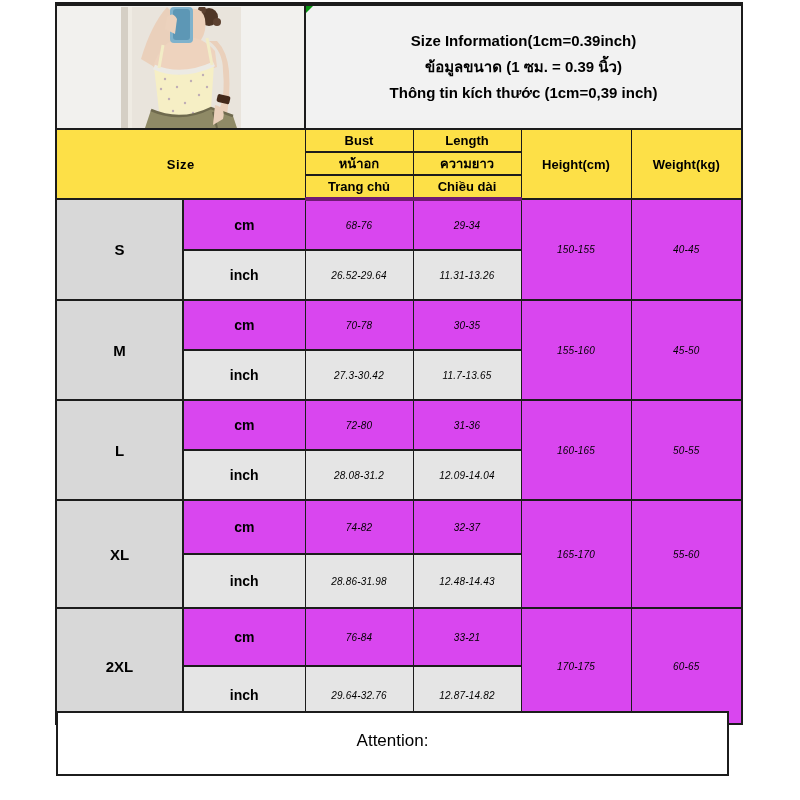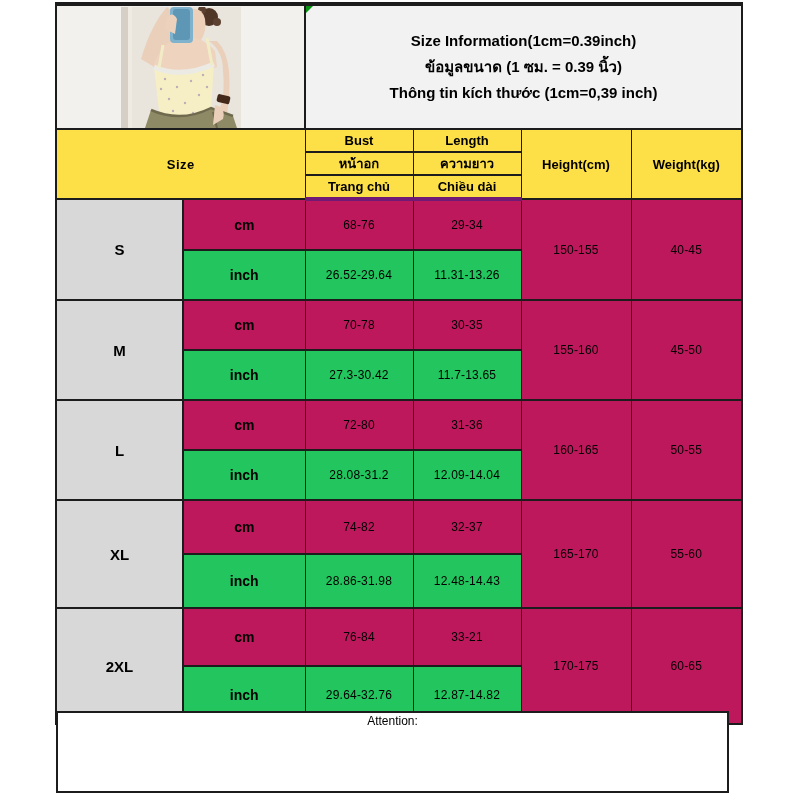--- a/index.html
+++ b/index.html
@@ -31,34 +31,34 @@
   }
 
   
   tr.hdr td { background:#fde047; font-weight:bold; font-size:13px; height:21px;
               border-top-width:2px; }
   td.size-hd { font-size:24px; font-weight:bold; letter-spacing:0.5px; }
   tr.hdr-last td { border-bottom:4px solid #701a75; }
 
   
   tr.block-top td { border-top:2px solid #1c1c1c; }
-  tr.inch-row td { border-top:2px solid #1c1c1c; background:#22c55e; }
+  tr.inch-row td { border-top:2px solid #1c1c1c; background:#e5e5e5; }
   td.size-label { background:#d8d8d8; font-weight:bold; font-size:15px; }
   td.unit { font-weight:bold; font-size:14px; border-left:2px solid #1c1c1c; }
-  td.val  { font-size:12px; font-weight:400; letter-spacing:0.2px; }
-  tr.block-top td.unit, tr.block-top td.val { background:#be185d; }
+  td.val  { font-size:10px; font-weight:400; letter-spacing:0.2px;font-style:italic; }
+  tr.block-top td.unit, tr.block-top td.val { background:#d946ef; }
   tr.rh48 td { height:48px; }
   tr.rh52 td { height:52px; }
   tr.rh56 td { height:56px; }
 
   
   .attention {
-    position:absolute; left:56px; top:711px; width:673px; height:82px;
+    position:absolute; left:56px; top:711px; width:673px; height:65px;
     box-sizing:border-box; background:#ffffff; border:2px solid #1c1c1c;
-    text-align:center; font-size:12px; line-height:16.5px; padding-top:0;
+    text-align:center; font-size:17px; line-height:16.5px; padding-top:20px;
   }
 </style>
 </head>
 <body>
 
 <div class="page">
 
   <table class="size-table">
     <colgroup>
       <col style="width:127px">

